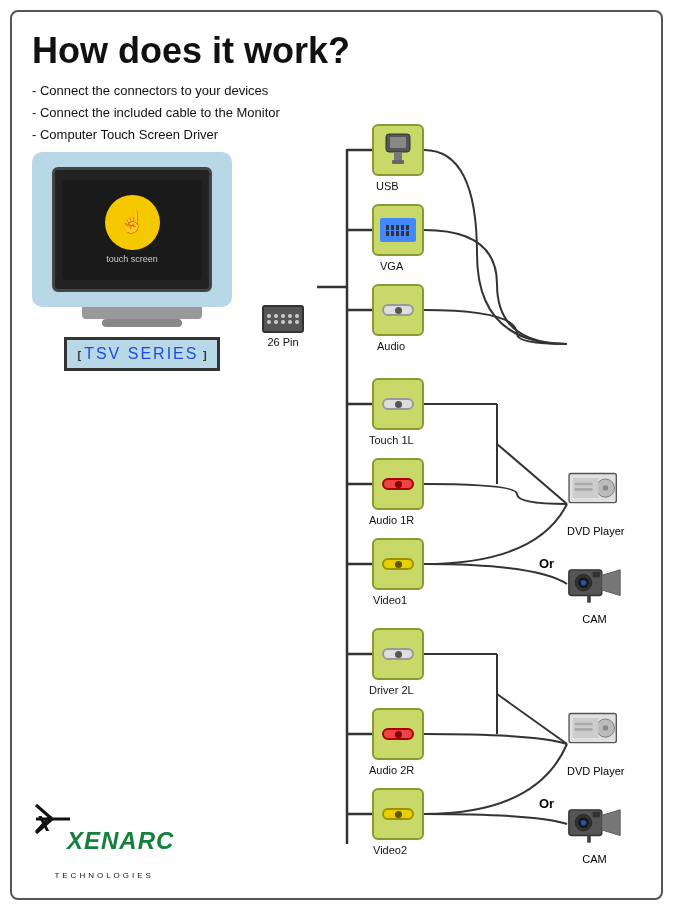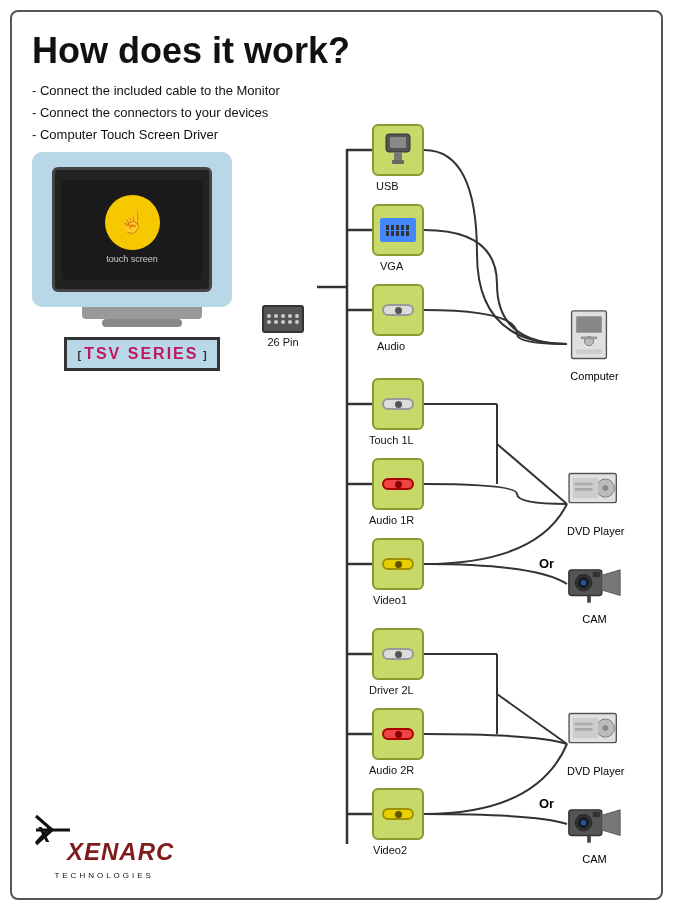--- a/index.html
+++ b/index.html
@@ -192,31 +192,31 @@
 
     
     .xenarc-logo {
       position: absolute;
       bottom: 18px;
       left: 22px;
     }
     .logo-text {
       font-size: 22px;
       font-weight: 900;
-      color: #7f1d1d;
+      color: #15803d;
       letter-spacing: 1px;
       font-style: italic;
       margin-top: 44px;
     }
     .logo-sub {
       font-size: 8px;
       letter-spacing: 3px;
       color: #111;
       text-align: center;
-      margin-top: 5px;
+      margin-top: 16px;
     }
     
     .vga-box {
       width: 36px;
       height: 24px;
       background: #4488ff;
       border-radius: 2px;
       position: relative;
       display: flex;
       align-items: center;
@@ -246,42 +246,42 @@
     .cam-svg { width: 55px; height: 45px; }
   </style>
 </head>
 <body>
 
 <div class="page-container">
 
   <h1 class="title">How does it work?</h1>
 
   <ul class="instructions">
+    <li>Connect the connectors to your devices</li>
     <li>Connect the included cable to the Monitor</li>
-    <li>Connect the connectors to your devices</li>
     <li>Computer Touch Screen Driver</li>
   </ul>
 
   <div class="monitor-section">
     <div class="monitor-box">
       <div class="monitor-inner">
         <div class="monitor-screen">
           <div class="monitor-circle">
             <span class="monitor-finger">☝</span>
           </div>
           <div class="monitor-text">touch screen</div>
         </div>
       </div>
     </div>
     <div class="monitor-stand"></div>
     <div class="monitor-base"></div>
     <div style="margin-top:10px; text-align:center;">
       <div style="border:3px solid #333; padding:5px 10px; display:inline-block; background:#b8d8e8;">
         <span style="font-size:11px; font-weight:bold; color:#333;">[ </span>
-        <span style="font-size:16px; font-weight:700; letter-spacing:2px; color:#be185d;">TSV SERIES</span>
+        <span style="font-size:16px; font-weight:400; letter-spacing:2px; color:#1d4ed8;">TSV SERIES</span>
         <span style="font-size:11px; font-weight:bold; color:#333;"> ]</span>
       </div>
     </div>
   </div>
 
   <div class="pin-connector">
     <div class="connector-icon">
       <div class="connector-dots">
         <div class="connector-dot"></div>
           <div class="connector-dot"></div>
@@ -434,32 +434,20 @@
 
     <div class="device-icon" style="left:55px; top:664px;">
       <div style="display:flex;align-items:center;justify-content:center;">
         <div style="width:32px; height:12px; background:#e8d000; border-radius:6px; border:2px solid #a09000; display:flex; align-items:center; justify-content:center;">
           <div style="width:7px;height:7px;background:#605500;border-radius:50%;"></div>
         </div>
       </div>
     </div>
     <div class="device-label" style="left:56px; top:720px;">Video2</div>
 
-    <div style="position:absolute; left:250px; top:185px;">
-      <svg width="60" height="60" viewBox="0 0 60 60" class="computer-svg">
-
-        <rect x="5" y="2" width="38" height="52" rx="2" fill="#e0e0e0" stroke="#555" stroke-width="1.5"></rect>
-        <rect x="10" y="8" width="28" height="18" rx="1" fill="#888"></rect>
-        <circle cx="24" cy="35" r="5" fill="#bbb" stroke="#777" stroke-width="1"></circle>
-        <rect x="10" y="44" width="28" height="5" rx="1" fill="#ccc"></rect>
-
-        <rect x="15" y="30" width="18" height="3" rx="1" fill="#999"></rect>
-      </svg>
-      <div style="font-size:11px; text-align:center; margin-top:2px;">Computer</div>
-    </div>
 
     <div style="position:absolute; left:250px; top:345px;">
       <svg width="60" height="55" viewBox="0 0 60 55" class="dvd-svg">
 
         <rect x="2" y="5" width="52" height="32" rx="2" fill="#e0e0e0" stroke="#555" stroke-width="1.5"></rect>
 
         <circle cx="42" cy="21" r="10" fill="#bbb" stroke="#777" stroke-width="1"></circle>
         <circle cx="42" cy="21" r="3" fill="#888"></circle>
 
         <rect x="6" y="10" width="28" height="22" rx="1" fill="#ccc"></rect>

